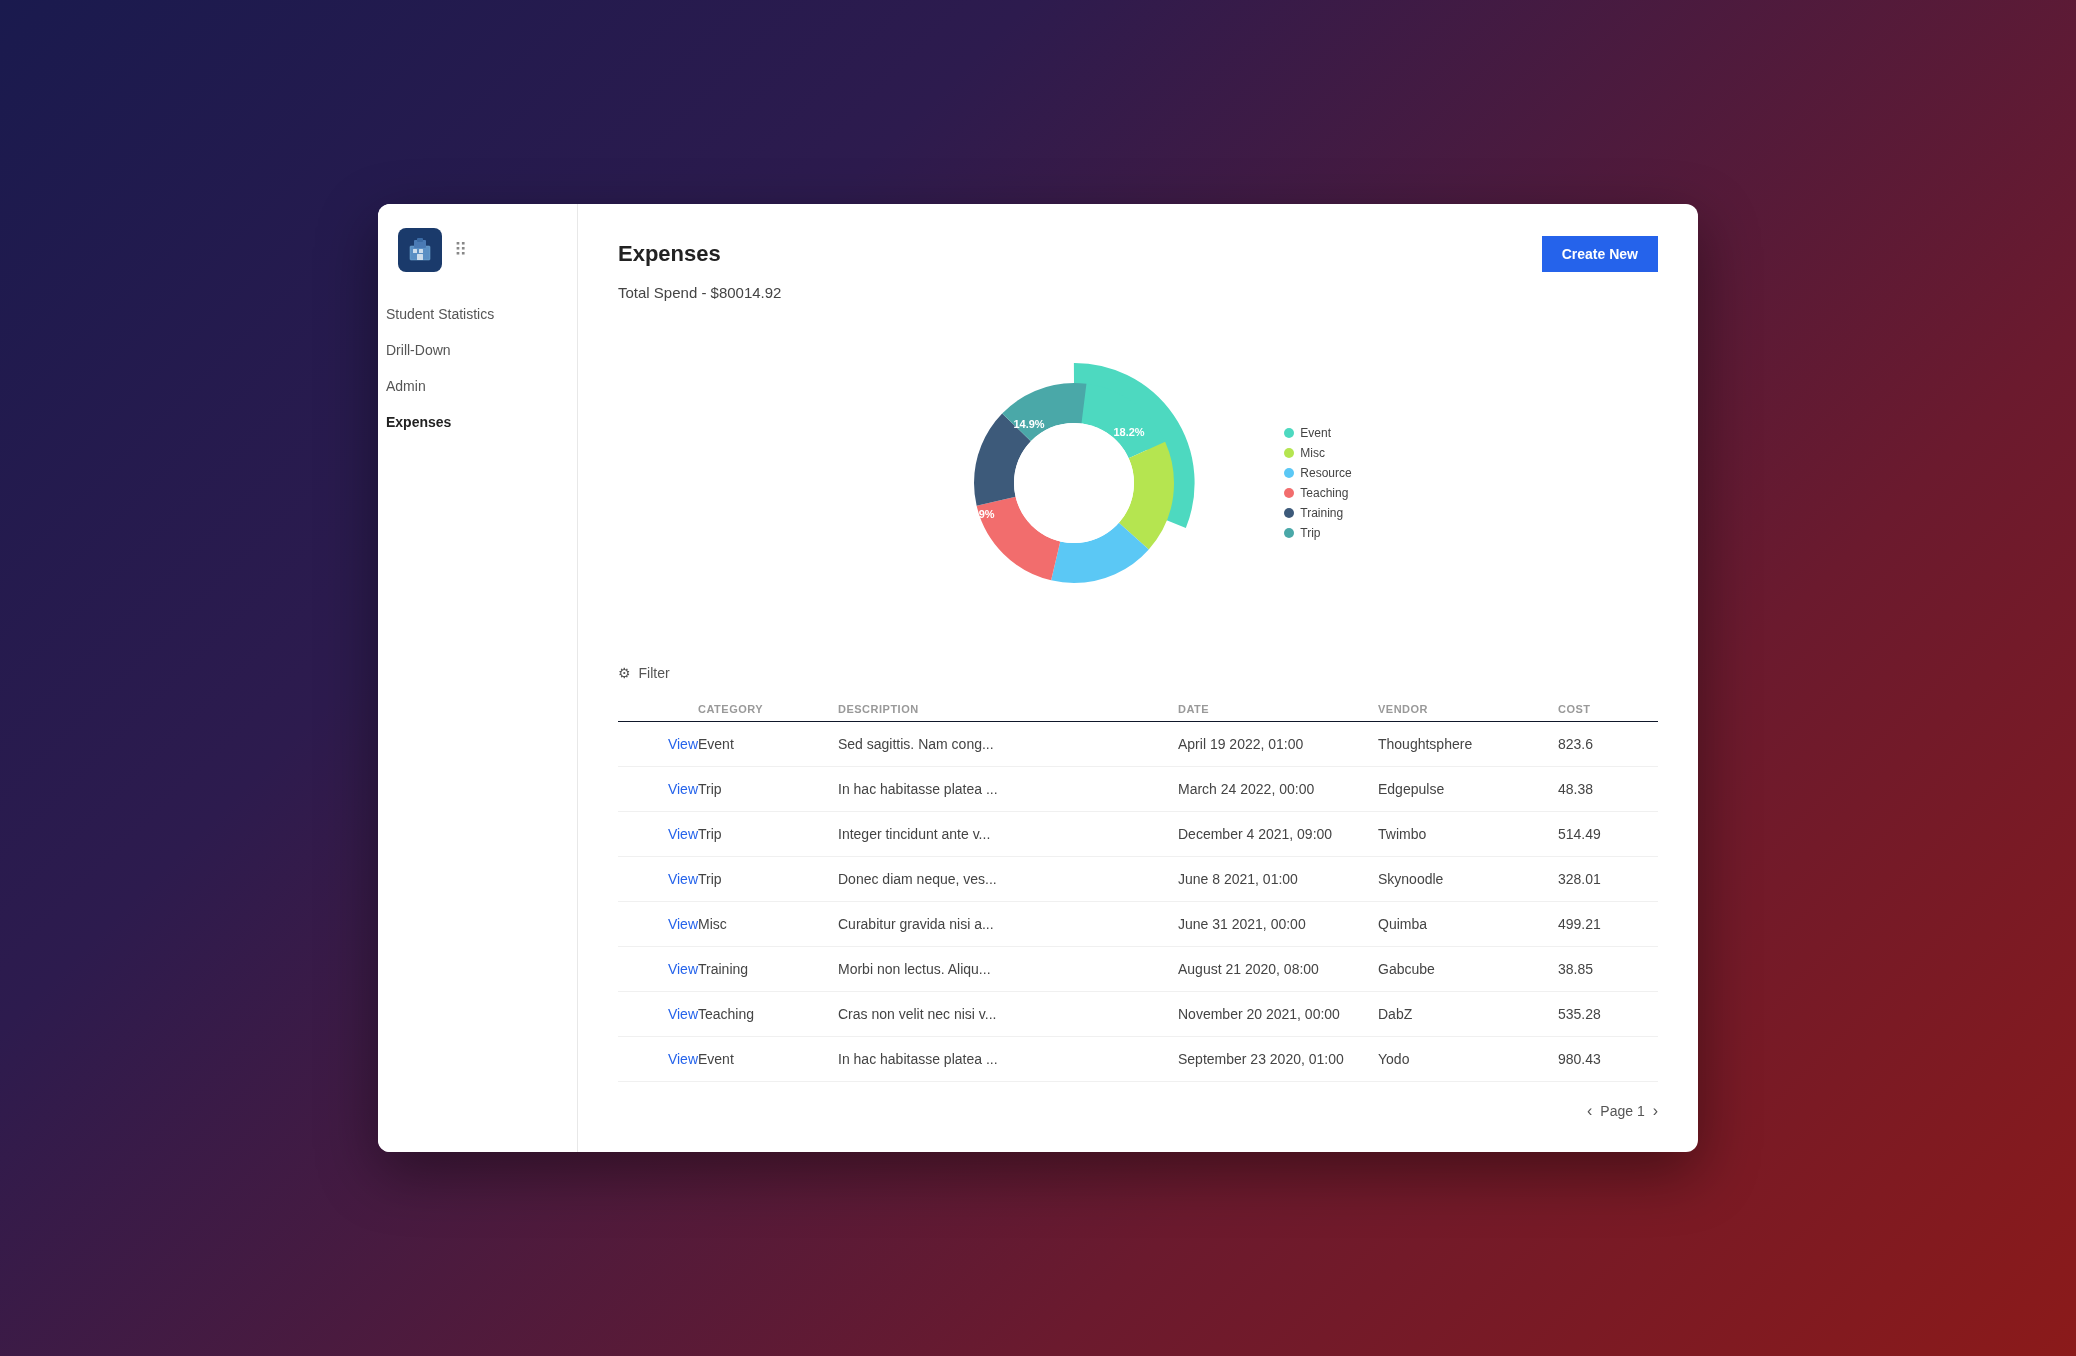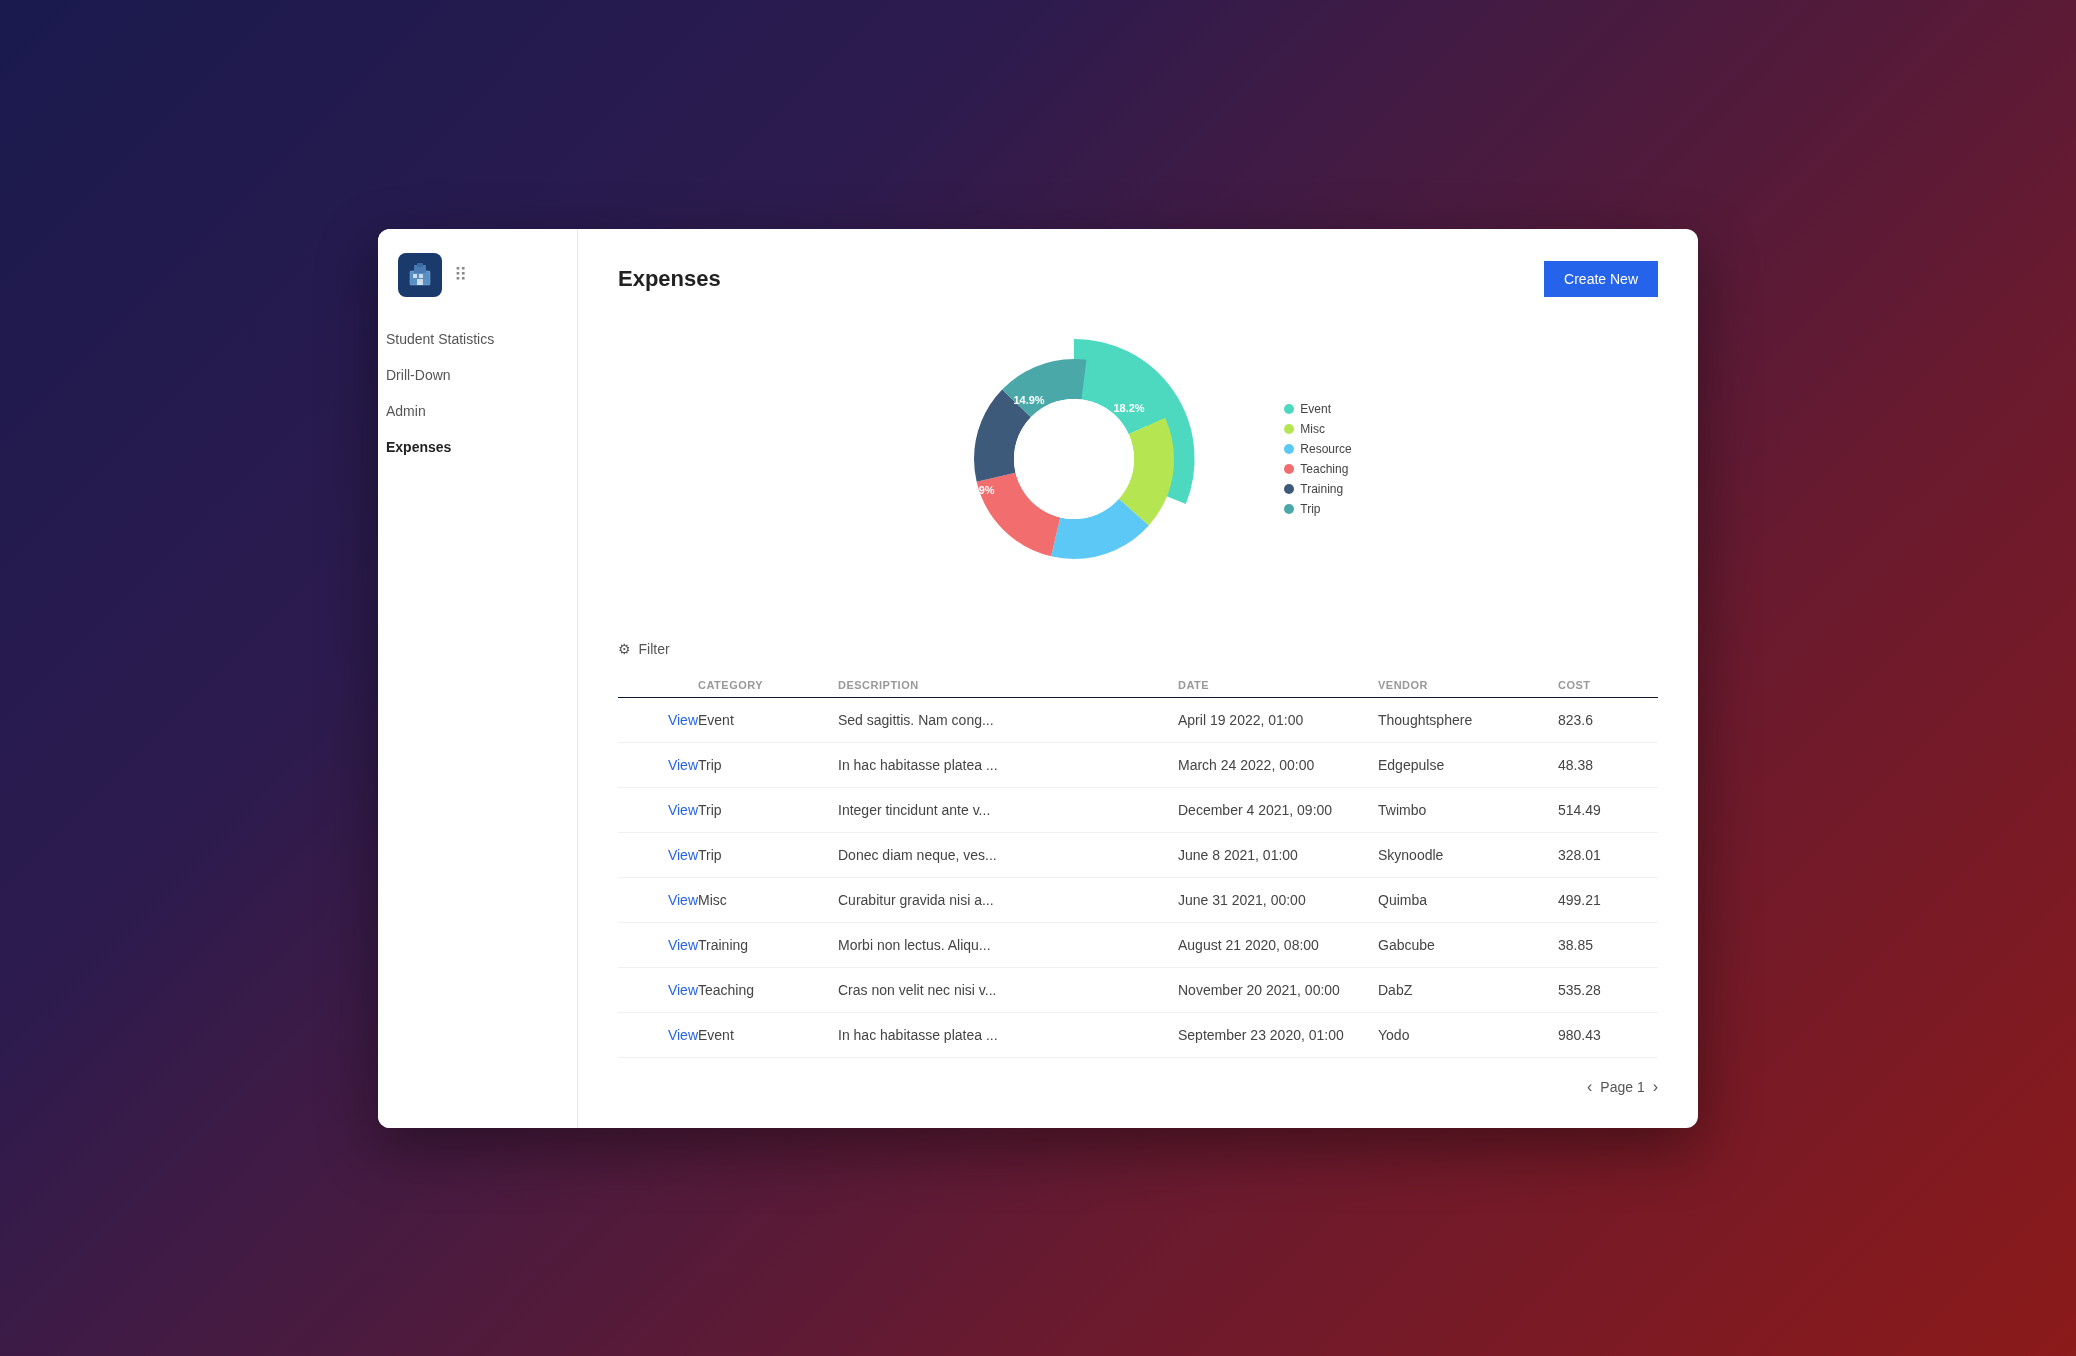--- a/index.html
+++ b/index.html
@@ -82,21 +82,21 @@
       font-weight: 700;
       color: #222;
     }
     .create-new-btn {
       background: #2563eb;
       color: #fff;
       border: none;
       border-radius: 0;
       padding: 10px 20px;
       font-size: 14px;
-      font-weight: 400;
+      font-weight: 700;
       cursor: pointer;
     }
     .total-spend {
       font-size: 15px;
       color: #444;
       margin-bottom: 32px;
     }
     
     .chart-section {
       display: flex;
@@ -225,20 +225,21 @@
       <div class="sidebar-item active">Expenses</div>
     </nav>
   </div>
 
   <div class="main-content">
     <div class="main-header">
       <h1 class="page-title">Expenses</h1>
       <button class="create-new-btn">Create New</button>
     </div>
 
+    <div class="total-spend">Total Spend - $80014.92</div>
 
     <div class="chart-section">
       <div class="chart-wrapper">
         <svg class="donut-svg" viewBox="0 0 300 300">
 
           <path d="M 150 50 A 100 100 0 0 1 243.3 187.5" fill="none" stroke="#4dd9c0" stroke-width="40"></path>
 
           <g transform="rotate(-90 150 150)">
 
             <circle cx="150" cy="150" r="80" fill="none" stroke="#4dd9c0" stroke-width="40" stroke-dasharray="91.48 410.58" stroke-dashoffset="0"></circle>

